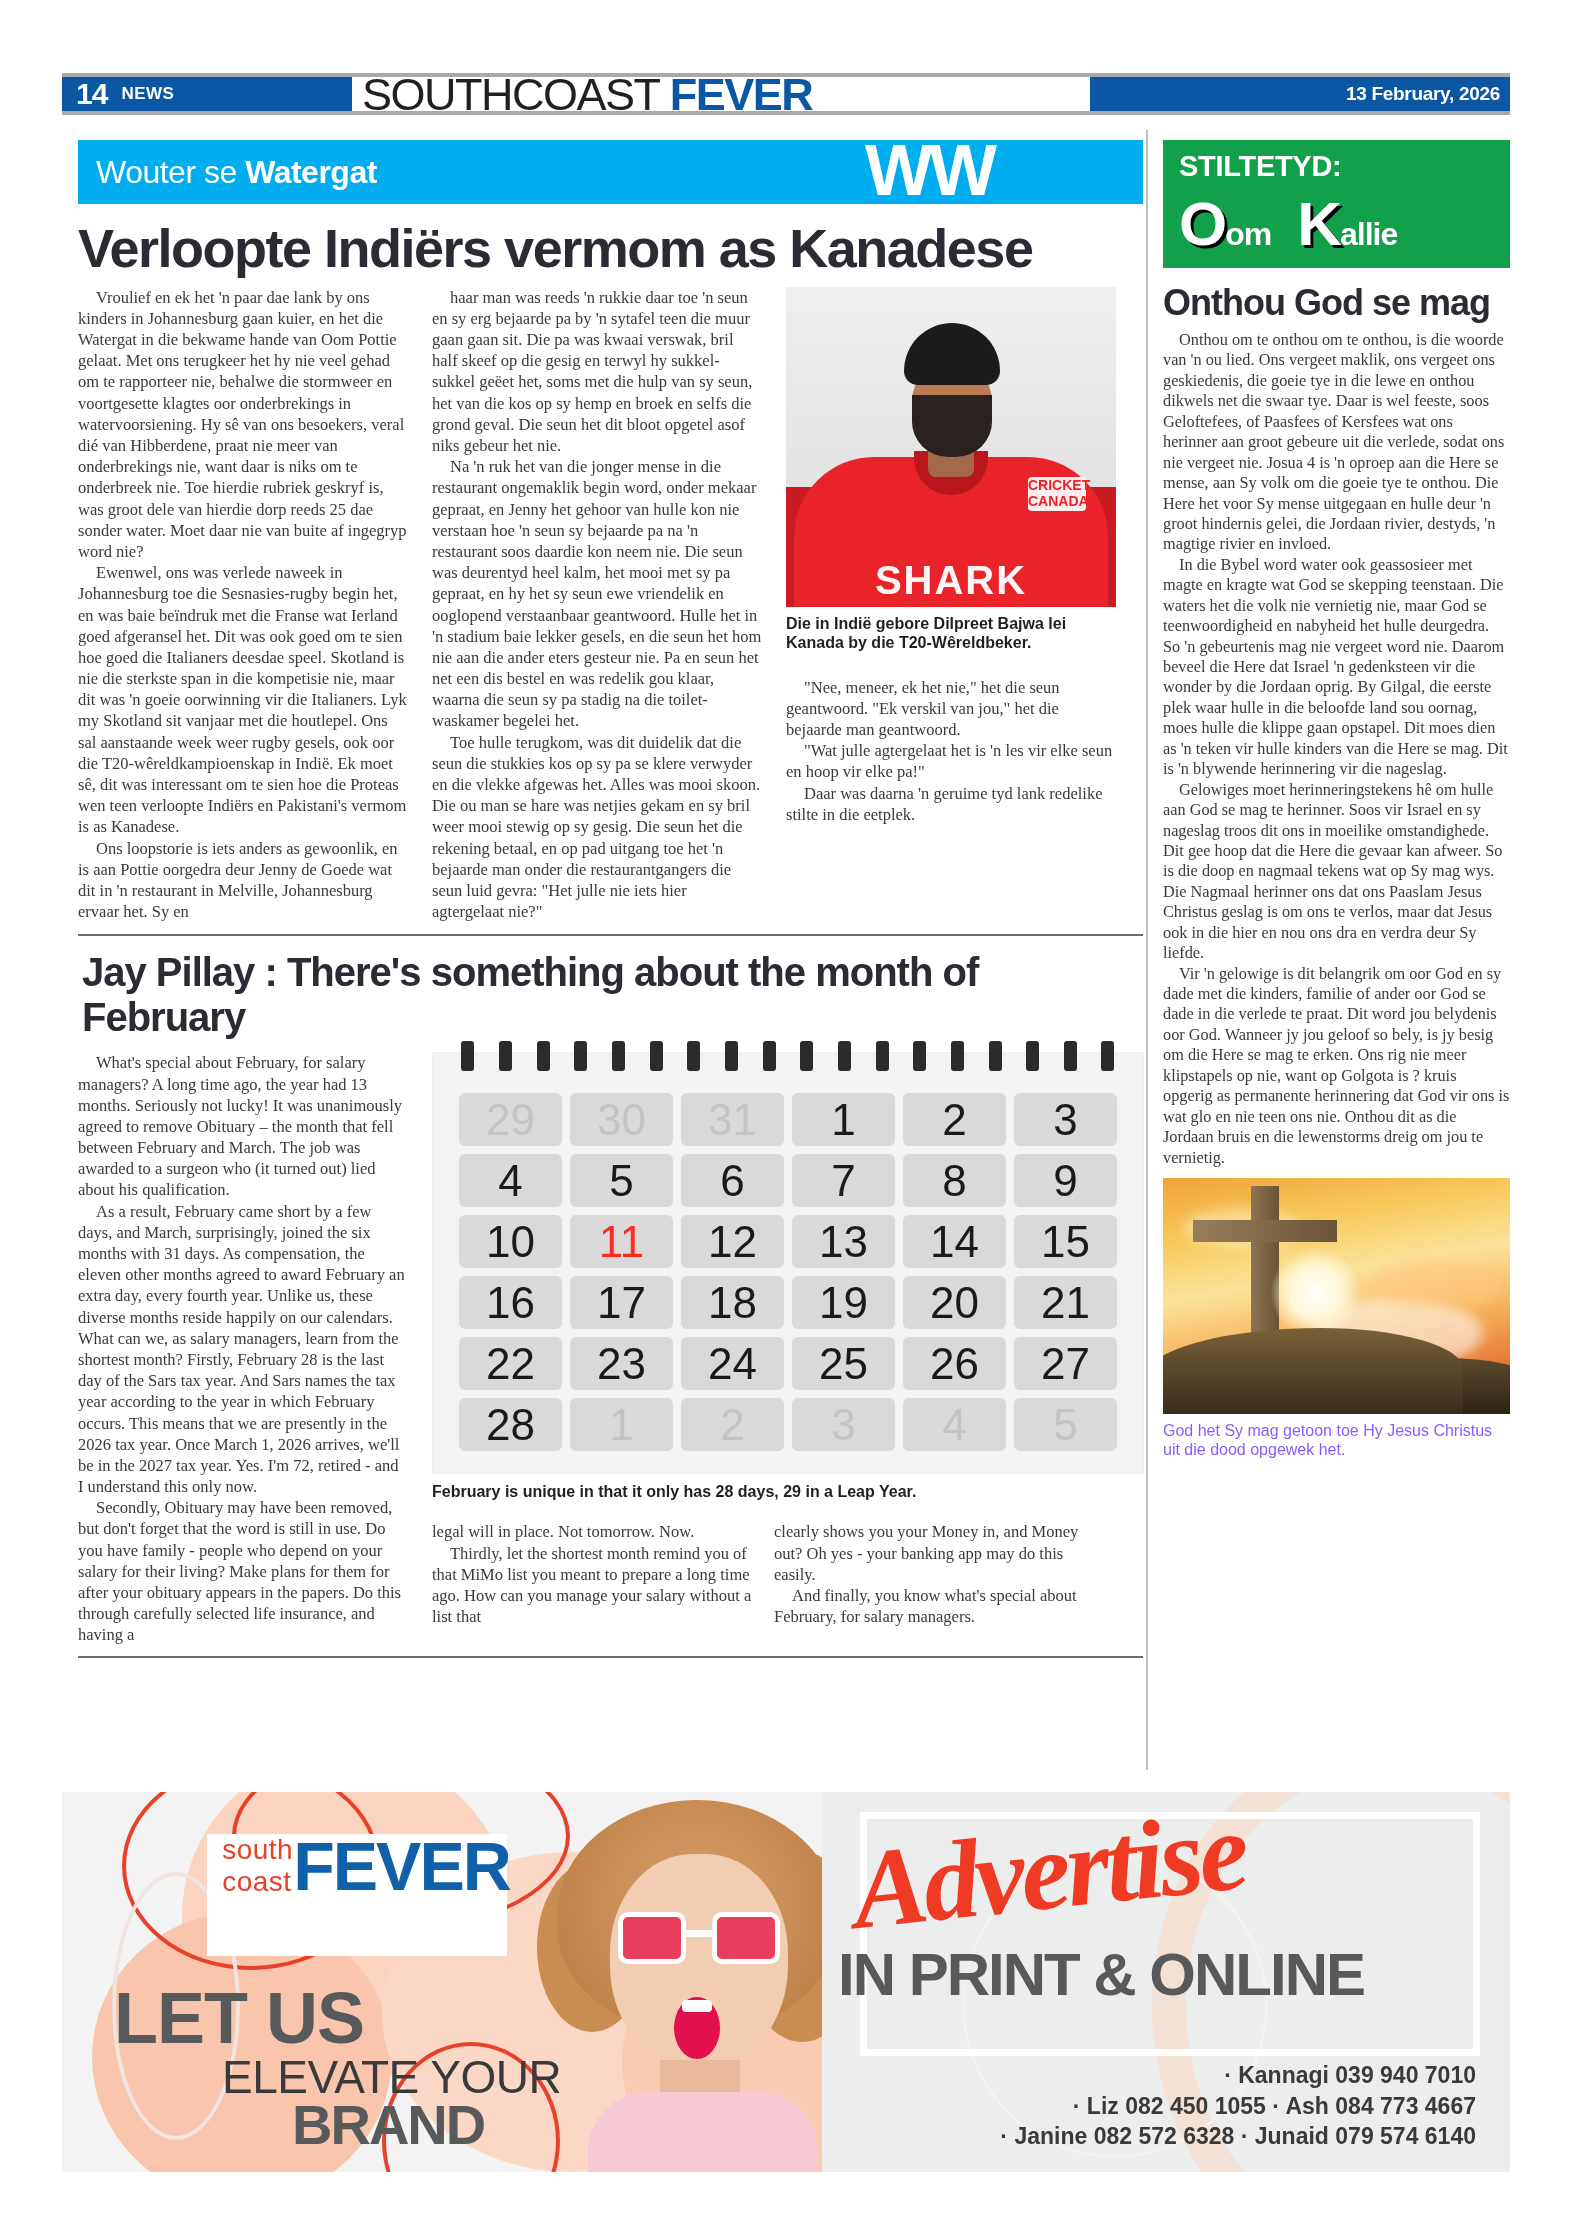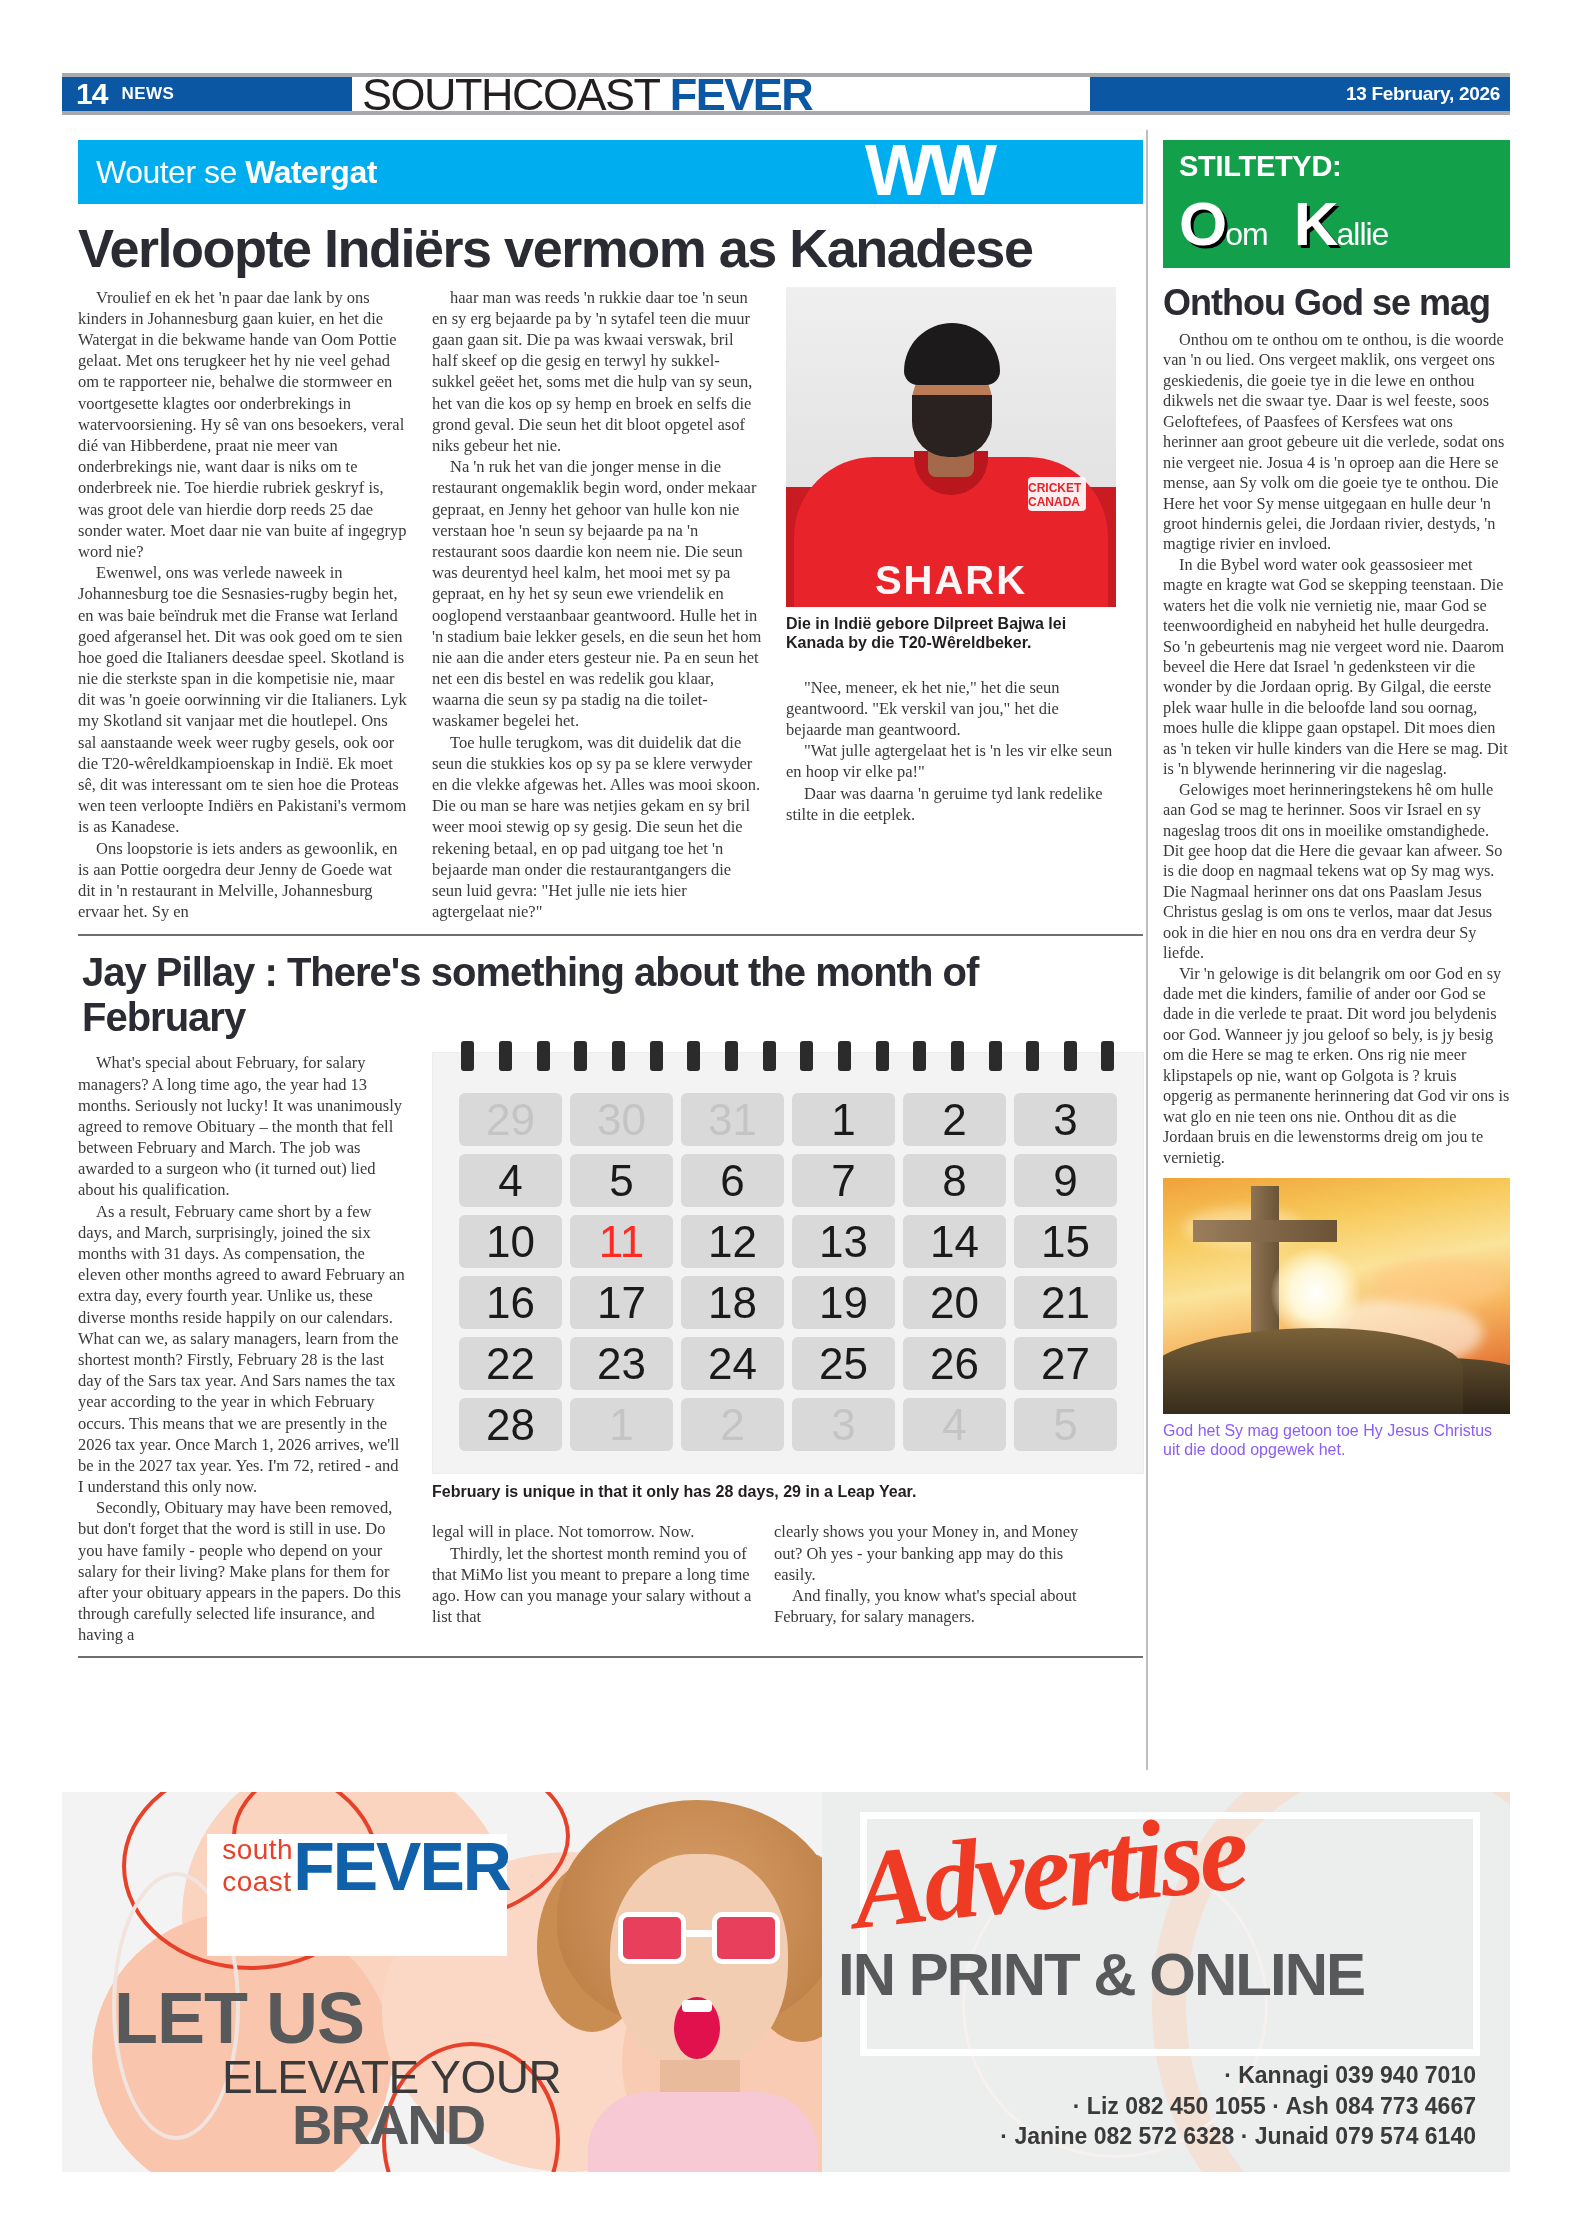--- a/index.html
+++ b/index.html
@@ -49,21 +49,21 @@
   .cr-bg{position:absolute;inset:0;background:linear-gradient(180deg,#efefef 0%,#e4e4e4 55%,#dedede 100%);}
   .cr-jersey{position:absolute;left:8px;bottom:0;width:314px;height:150px;background:#e8242a;border-radius:80px 80px 0 0;}
   .cr-jersey2{position:absolute;left:-20px;bottom:0;width:160px;height:120px;background:#c81b22;transform:skewX(-8deg);}
   .cr-jersey3{position:absolute;right:-20px;bottom:0;width:160px;height:120px;background:#c81b22;transform:skewX(8deg);}
   .cr-collar{position:absolute;left:128px;bottom:112px;width:74px;height:44px;background:#b9161d;border-radius:0 0 40px 40px;}
   .cr-neck{position:absolute;left:142px;bottom:130px;width:46px;height:46px;background:#a4694a;border-radius:8px;}
   .cr-face{position:absolute;left:126px;bottom:150px;width:80px;height:96px;background:#bb7c55;border-radius:40px 40px 36px 36px;}
   .cr-beard{position:absolute;left:126px;bottom:150px;width:80px;height:62px;background:#2a2220;border-radius:0 0 36px 36px;}
   .cr-turban{position:absolute;left:118px;bottom:222px;width:96px;height:62px;background:#1c1a1a;border-radius:48px 48px 14px 14px;}
   .cr-logo{position:absolute;right:30px;bottom:96px;width:58px;height:34px;background:#fff;border-radius:4px;opacity:.92;}
-  .cr-logo-t{position:absolute;right:30px;bottom:98px;width:58px;text-align:left;font-family:"Liberation Sans",sans-serif;font-size:12px;font-weight:bold;color:#e8242a;}
+  .cr-logo-t{position:absolute;right:30px;bottom:98px;width:58px;text-align:right;font-family:"Liberation Sans",sans-serif;font-size:14px;font-weight:bold;color:#e8242a;}
   .cr-text{position:absolute;left:0;right:0;bottom:4px;text-align:center;font-family:"Liberation Sans",sans-serif;font-weight:bold;font-size:40px;color:#fff;letter-spacing:2px;opacity:.96;}
 
   
   .art2{margin-top:14px;width:1065px;}
   .headline2{font-family:"Liberation Sans",sans-serif;font-weight:bold;font-size:40px;color:#2b2b33;letter-spacing:-1px;margin:10px 0 12px 4px;}
   .art2row{display:flex;gap:24px;}
   .cal-block{width:710px;}
   .cal-wrap{position:relative;width:710px;height:420px;background:#f3f3f3;border:1px solid #eee;}
   .cal-rings{position:absolute;top:-12px;left:0;width:100%;height:34px;display:flex;justify-content:space-around;padding:0 16px;box-sizing:border-box;}
   .ring{width:13px;height:30px;background:#2b2b2b;border-radius:3px;}
@@ -73,21 +73,21 @@
   .cell.hl{color:#ff2a21;}
   .cal-cap{font-family:"Liberation Sans",sans-serif;font-weight:bold;font-size:16px;color:#231f20;margin-top:9px;}
   .art2cols{display:flex;gap:12px;margin-top:20px;}
 
   
   .right-col{position:absolute;left:1163px;top:140px;width:347px;}
   .stilte{width:347px;height:128px;background:#13A04B;position:relative;}
   .stilte-label{position:absolute;left:16px;top:10px;font-family:"Liberation Sans",sans-serif;font-weight:bold;font-size:29px;color:#fff;letter-spacing:-.3px;}
   .omkallie{position:absolute;left:16px;top:48px;font-family:"Liberation Sans",sans-serif;color:#fff;white-space:nowrap;}
   .omkallie .big{font-weight:bold;font-size:62px;text-shadow:3px 3px 0 #000;letter-spacing:-2px;}
-  .omkallie .sm{font-weight:normal;font-size:32px;letter-spacing:-1px;}
+  .omkallie .sm{font-weight:bold;font-size:32px;letter-spacing:-1px;}
   .omkallie .gap{display:inline-block;width:26px;}
   .r-headline{font-family:"Liberation Sans",sans-serif;font-weight:bold;font-size:36px;color:#2b2b33;letter-spacing:-1px;margin:14px 0 6px 0;}
   .r-body{font-family:"Liberation Serif",serif;font-size:16.3px;line-height:1.255;color:#3a3a3a;}
   .r-body p{margin:0;text-indent:16px;}
   .cross-photo{width:347px;height:236px;margin-top:10px;position:relative;overflow:hidden;}
   .sky{position:absolute;inset:0;background:linear-gradient(170deg,#f0a23a 0%,#f7c95a 22%,#fbe39a 42%,#f6b45e 62%,#e8803c 80%,#8a5a33 100%);}
   .cloud{position:absolute;border-radius:50%;background:rgba(255,255,255,.55);filter:blur(6px);}
   .sunburst{position:absolute;left:108px;top:70px;width:90px;height:90px;border-radius:50%;background:radial-gradient(circle,#ffffff 0%,#fff7d6 40%,rgba(255,230,160,0) 72%);}
   .cross-v{position:absolute;left:88px;top:8px;width:28px;height:190px;background:linear-gradient(90deg,#8e7453,#6b5336);}
   .cross-h{position:absolute;left:30px;top:42px;width:144px;height:22px;background:linear-gradient(90deg,#9a7e5c,#6b5336);}

